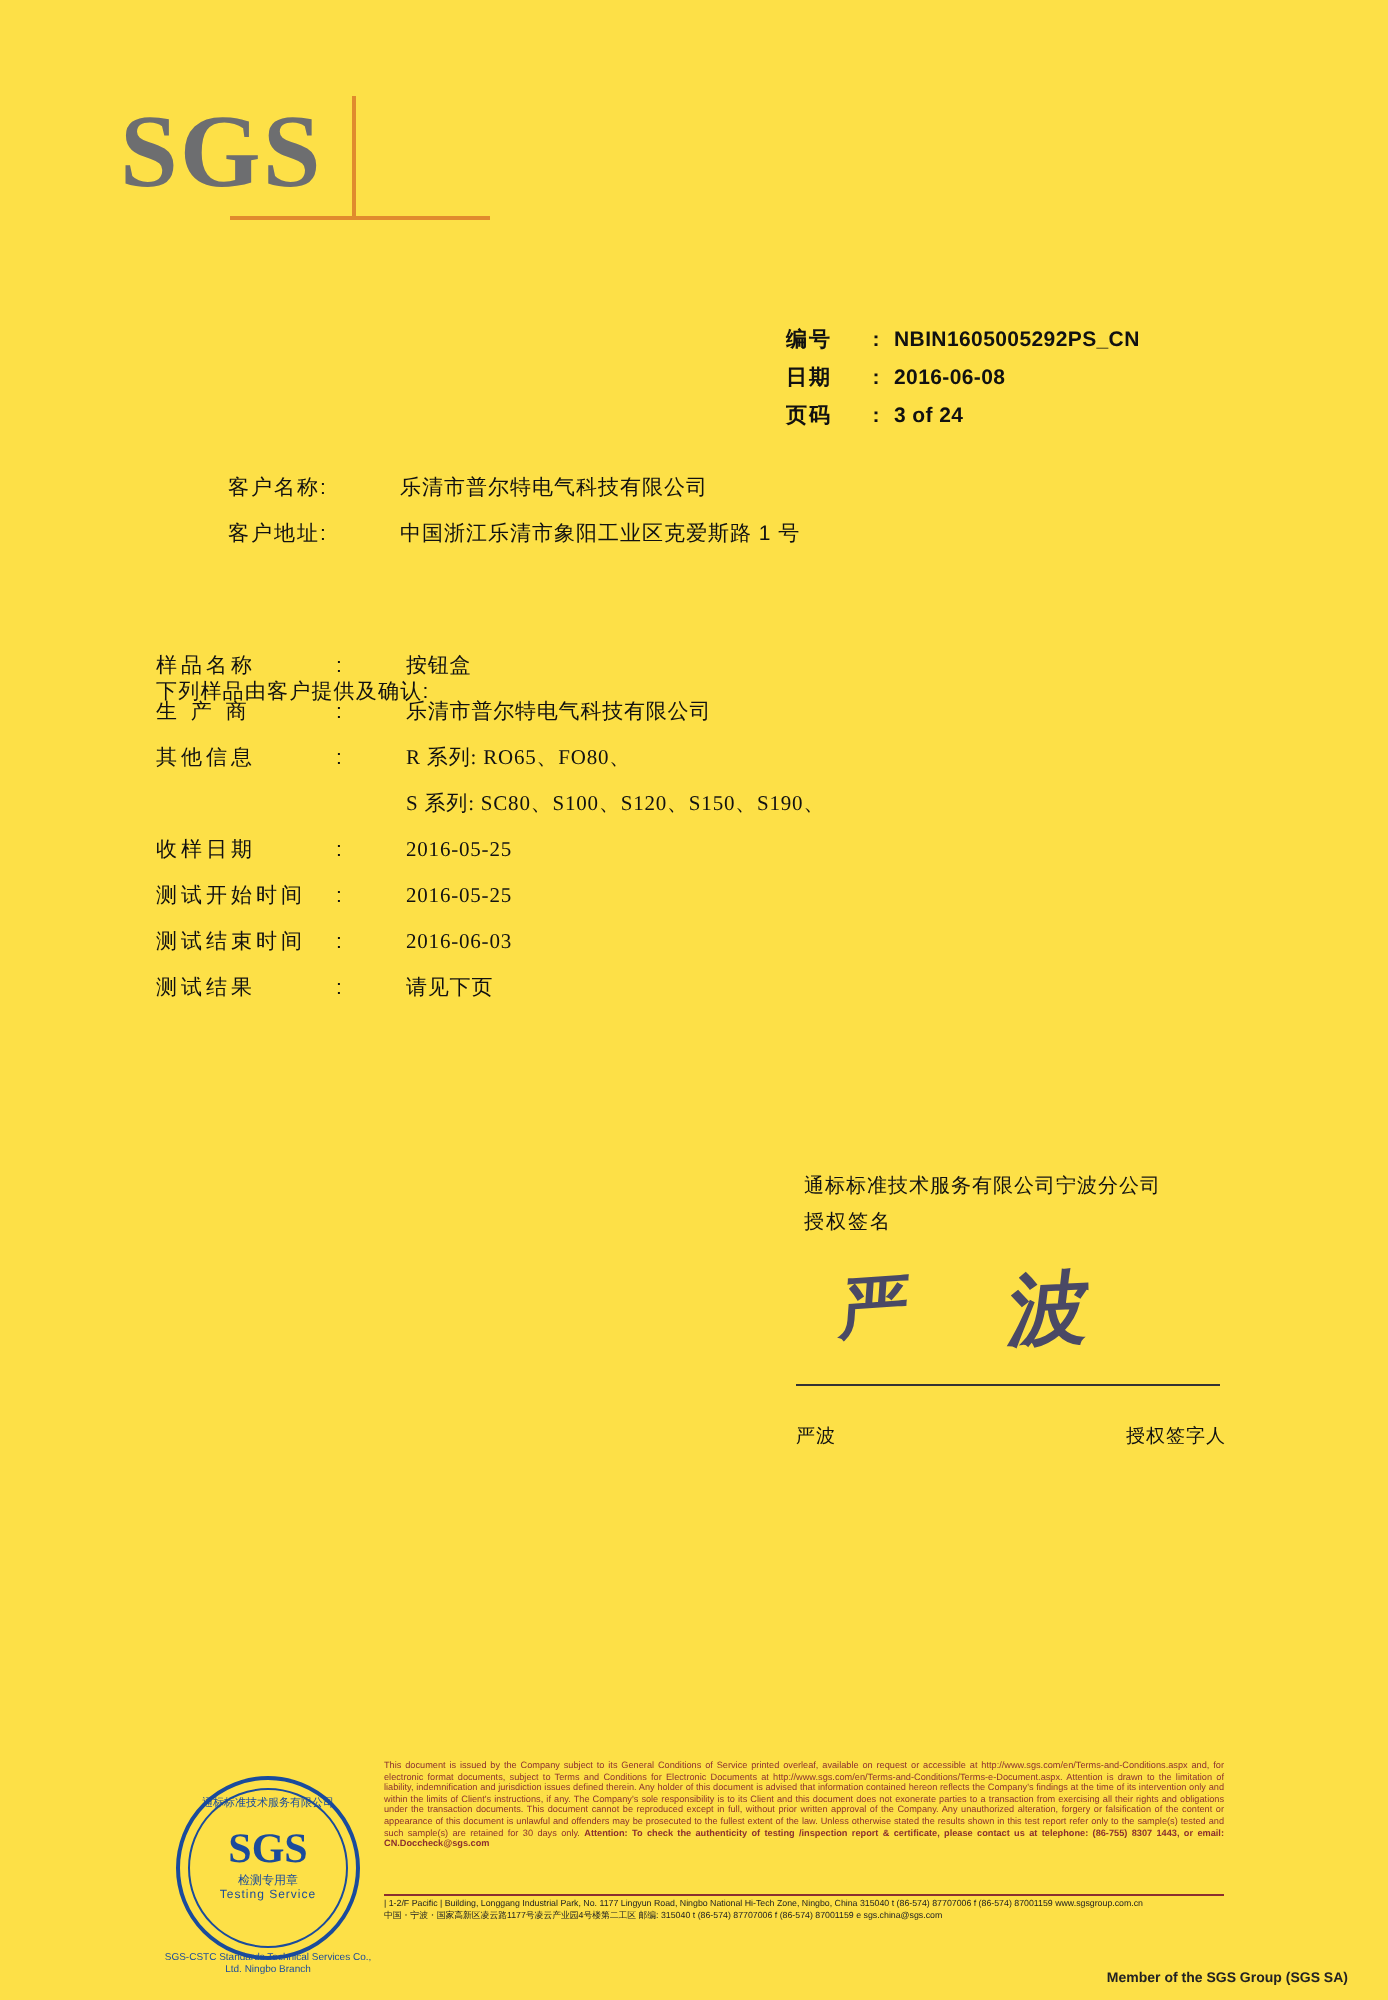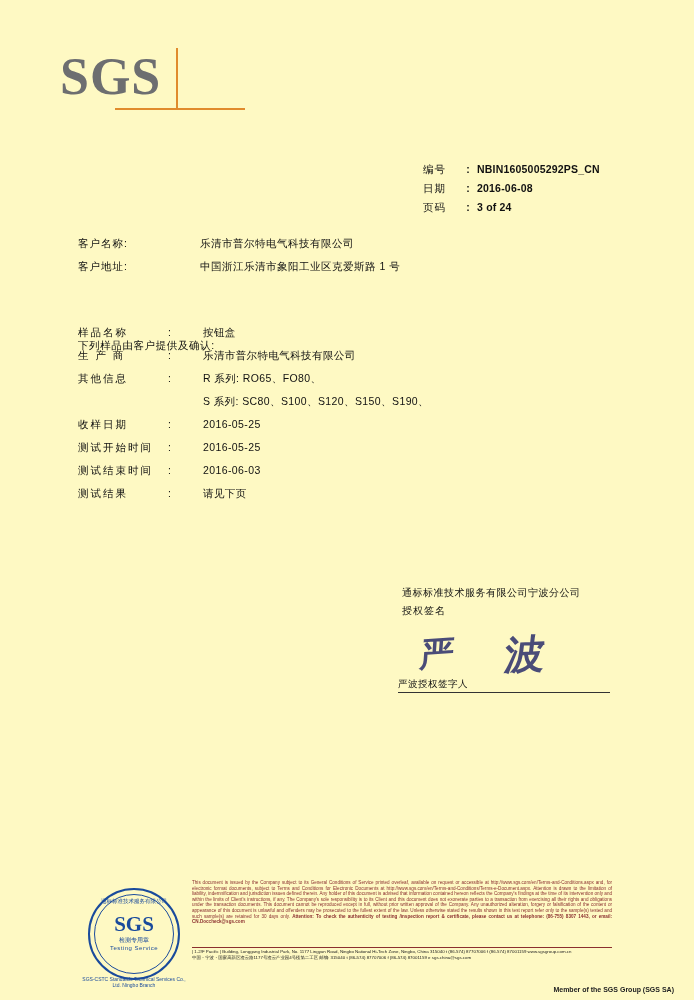--- a/index.html
+++ b/index.html
@@ -13,21 +13,21 @@
     font-family: "Liberation Sans", sans-serif;
     color: #111;
     position: relative;
     overflow: hidden;
   }
   .page {
     position: absolute;
     left: 0; top: 0;
     width: 694px;
     height: 1000px;
-    background: #fef9c3;
+    background: #fde047;
   }
 
   
   .logo-wrap {
     position: absolute;
     left: 60px;
     top: 48px;
     width: 130px;
     height: 62px;
   }
@@ -77,23 +77,22 @@
     font-size: 10.5px;
     color: #111;
   }
   .meta-row {
     display: flex;
     align-items: baseline;
     height: 19px;
   }
   .meta-label {
     width: 36px;
-    font-weight: normal;
+    font-weight: bold;
     letter-spacing: 1px;
-    margin-left: 30px;
   }
   .meta-colon {
     width: 18px;
     text-align: center;
     font-weight: bold;
   }
   .meta-value {
     font-weight: bold;
     letter-spacing: 0.2px;
   }
@@ -106,20 +105,21 @@
     font-size: 10.5px;
   }
   .cust-row {
     display: flex;
     align-items: baseline;
     height: 23px;
   }
   .cust-label {
     width: 122px;
     letter-spacing: 1px;
+    text-align: center;
   }
   .cust-value {
     letter-spacing: 0.5px;
   }
 
   
   .notice {
     position: absolute;
     left: 78px;
     top: 307px;
@@ -142,20 +142,21 @@
   }
   .det-label {
     width: 90px;
     letter-spacing: 2px;
   }
   .det-colon {
     width: 35px;
   }
   .det-value {
     letter-spacing: 0.4px;
+    font-family: Liberation Serif, serif;
   }
   .det-sub {
     display: flex;
     min-height: 23px;
   }
   .det-sub-pad {
     width: 125px;
   }
 
   
@@ -204,23 +205,24 @@
     position: absolute;
     left: 398px;
     top: 692px;
     width: 212px;
     height: 1px;
     background: #333;
   }
   .sign-foot {
     position: absolute;
     left: 398px;
-    top: 678px;
+    top: 712px;
     width: 215px;
     display: flex;
+    justify-content: space-between;
     font-size: 9.5px;
     letter-spacing: 0.5px;
   }
 
   
   .footer-stamp {
     position: absolute;
     left: 88px;
     top: 888px;
     width: 96px;

